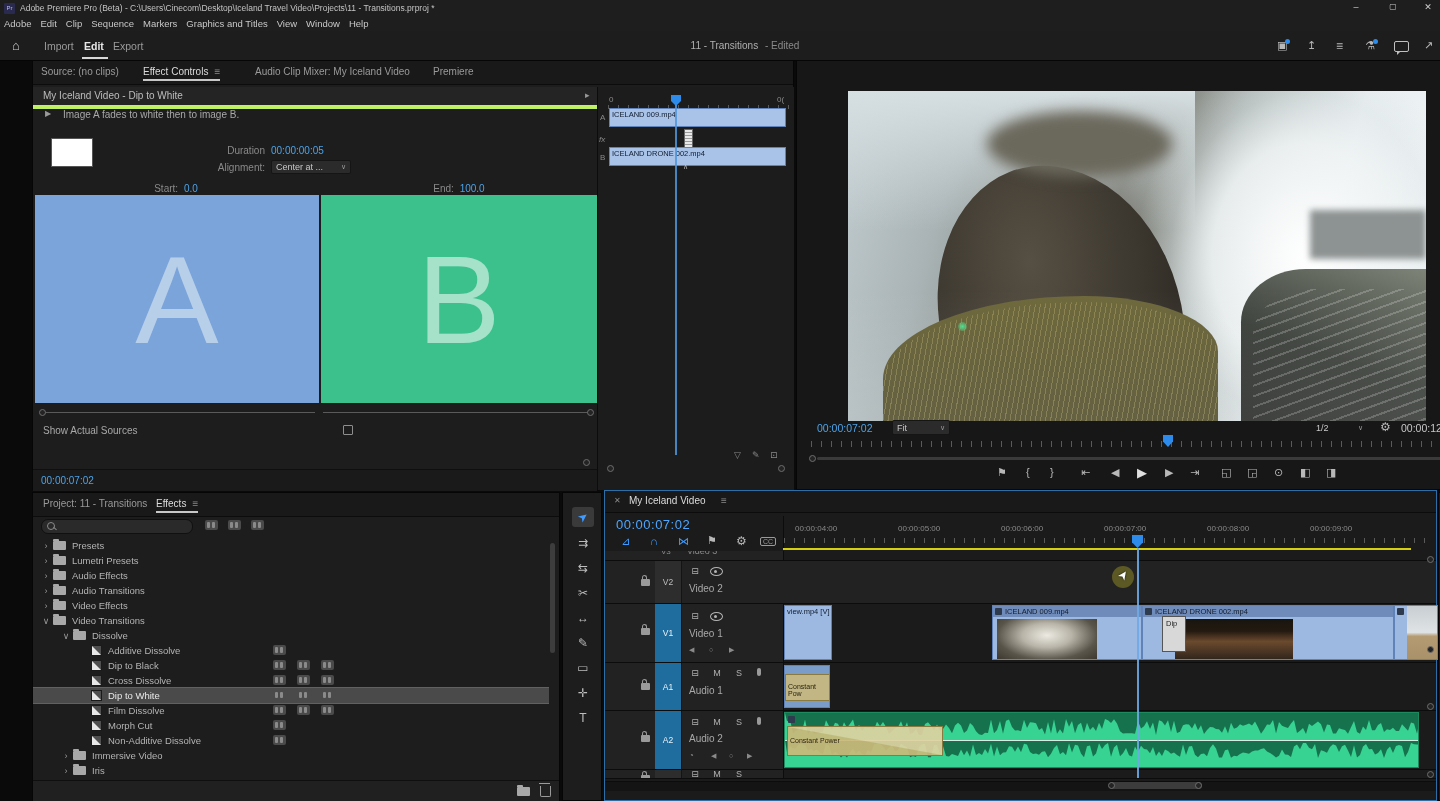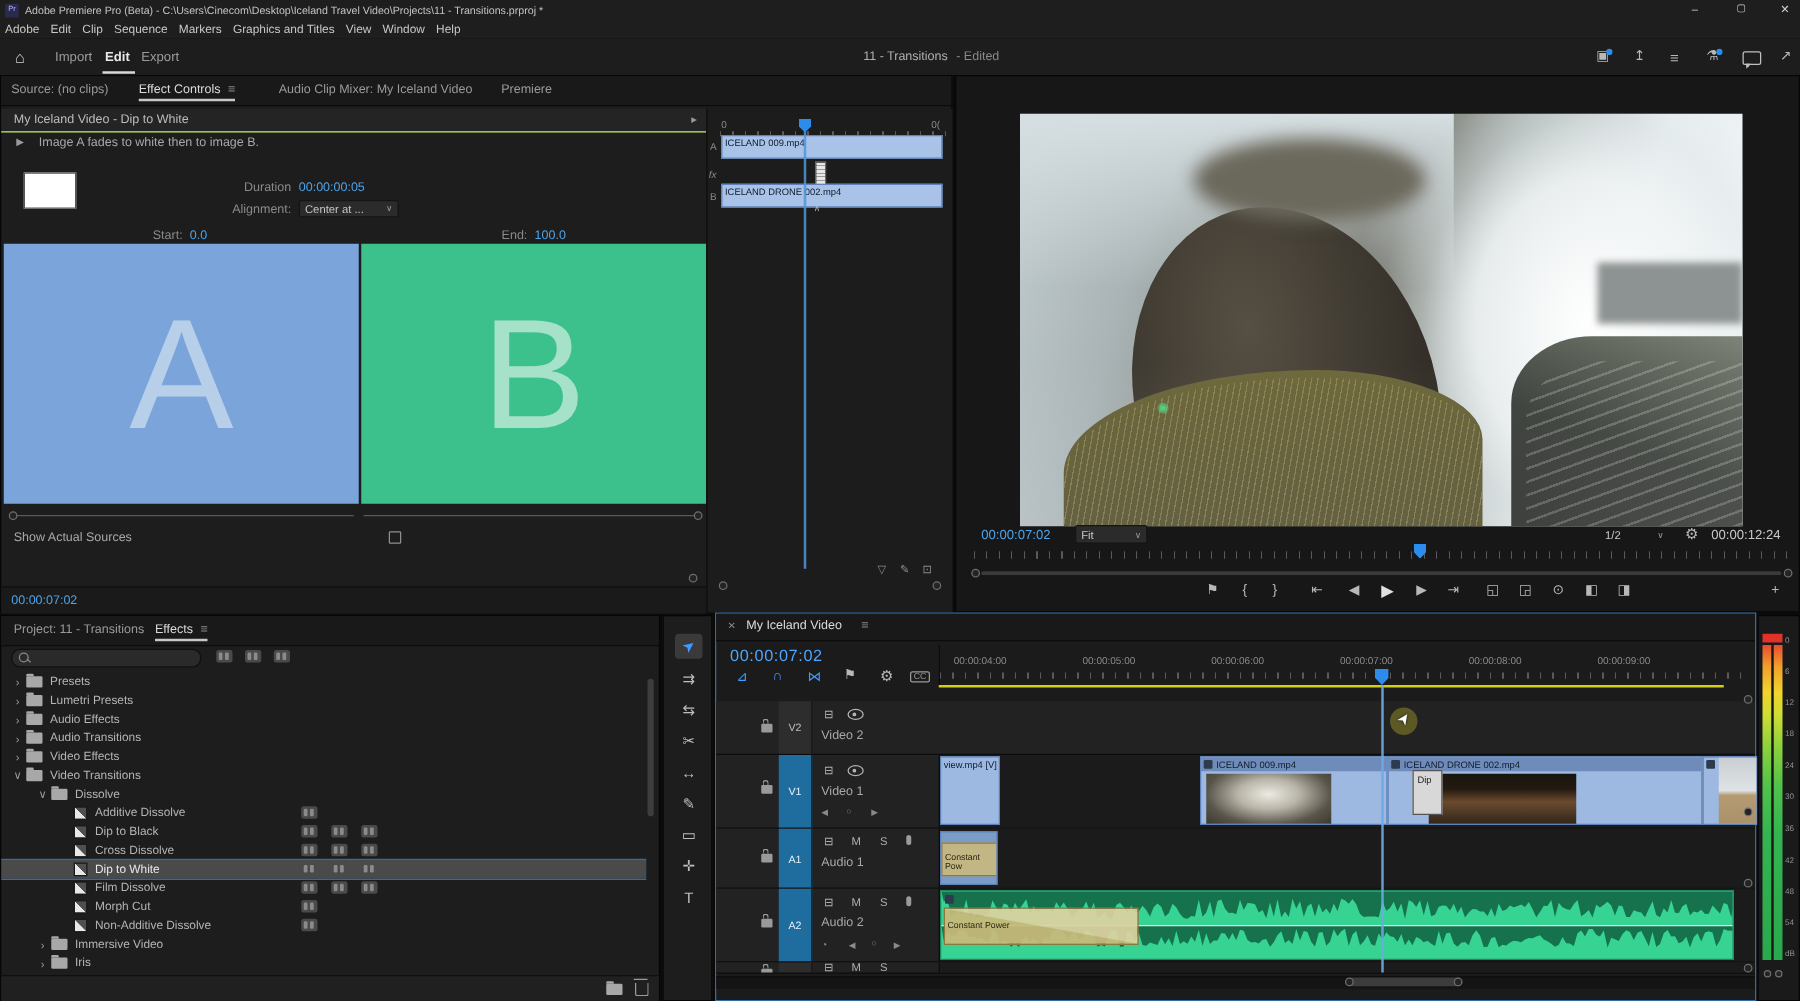--- a/index.html
+++ b/index.html
@@ -1,20 +1,20 @@
 <!DOCTYPE html>
 <html><head>
 <meta charset="utf-8">
 <style>
   html,body{margin:0;padding:0;background:#000;}
   #app{position:relative;width:1440px;height:801px;background:#0a0a0a;overflow:hidden;
        font-family:"Liberation Sans","DejaVu Sans",sans-serif;color:#c8c8c8;font-size:10px;
        -webkit-font-smoothing:antialiased;}
   .abs{position:absolute;}
-  .panel{position:absolute;background:#1d1d1d;border:1px solid #060606;box-sizing:border-box;}
+  .panel{position:absolute;background:#1d1d1d;border:1px solid #060606;box-sizing:border-box;margin-left:32px;}
   .tabstrip{position:absolute;left:0;top:0;right:0;height:23px;background:#191919;border-bottom:1px solid #0c0c0c;}
   .tab{position:absolute;top:5px;font-size:10px;color:#9a9a9a;white-space:nowrap;}
   .tab.active{color:#dcdcdc;}
   .tab.active::after{content:'';position:absolute;left:0;right:0;bottom:-4px;height:2px;background:#c8c8c8;}
   .pmenu{color:#8a8a8a;font-size:10px;margin-left:6px;}
   .blue{color:#4da3e8;}
   .dim{color:#8a8a8a;}
   .ic{color:#b8b8b8;font-size:11px;line-height:1;}
   .bdot::after{content:'';position:absolute;top:-1px;right:-3px;width:5px;height:5px;border-radius:50%;background:#2d8ceb;}
   
@@ -106,21 +106,21 @@
   </div>
 
   <div class="panel" style="left:0;top:60px;width:762px;height:430px;">
     <div class="tabstrip">
       <span class="tab" style="left:8px;">Source: (no clips)</span>
       <span class="tab active" style="left:110px;"><span>Effect Controls</span><span class="pmenu">≡</span></span>
       <span class="tab" style="left:222px;">Audio Clip Mixer: My Iceland Video</span>
       <span class="tab" style="left:400px;">Premiere</span>
     </div>
 
-    <div class="abs" style="left:0;top:26px;width:564px;height:18px;background:#242424;border-bottom:1px solid #bef264;">
+    <div class="abs" style="left:0;top:26px;width:564px;height:18px;background:#242424;border-bottom:4px solid #bef264;">
       <span class="abs" style="left:10px;top:3px;color:#bdbdbd;">My Iceland Video - Dip to White</span>
       <span class="abs" style="left:552px;top:3px;color:#9a9a9a;font-size:9px;">▸</span>
     </div>
 
     <div class="abs" style="left:0;top:46px;width:564px;height:16px;">
       <span class="abs" style="left:12px;top:2px;color:#9a9a9a;font-size:8px;">▶</span>
       <span class="abs" style="left:30px;top:2px;color:#a8a8a8;">Image A fades to white then to image B.</span>
     </div>
 
     <div class="abs" style="left:18px;top:77px;width:40px;height:27px;background:#fff;border:1px solid #555;"></div>
@@ -407,20 +407,25 @@
       <span class="abs dim" style="left:320px;top:8px;font-size:8px;">00:00:07:00</span>
       <span class="abs dim" style="left:423px;top:8px;font-size:8px;">00:00:08:00</span>
       <span class="abs dim" style="left:526px;top:8px;font-size:8px;">00:00:09:00</span>
       <div class="abs tick-h" style="left:0;top:22px;width:648px;height:5px;"></div>
     </div>
     <div class="abs" style="left:178px;top:57px;width:628px;height:2px;background:#d6ce10;"></div>
 
     <div class="ph" style="left:527px;top:44px;width:11px;height:13px;z-index:30;"></div>
     <div class="abs" style="left:532px;top:57px;width:1.5px;height:230px;background:rgba(110,170,230,0.9);z-index:30;"></div>
 
+    <div class="trk" style="top:60px;height:9px;overflow:hidden;">
+      <span class="abs dim" style="left:56px;top:-4px;font-size:8px;">V3</span>
+      <span class="abs dim" style="left:82px;top:-5px;font-size:9px;">Video 3</span>
+      <div class="lane"></div>
+    </div>
 
     <div class="trk" style="top:70px;height:42px;">
       <span class="lock" style="position:absolute;left:36px;top:14px;"></span>
       <div class="ttab">
           <span>V2</span>
         </div>
       <span class="thead-ic abs" style="left:82px;top:4px;">⊟</span>
       <span class="eye abs" style="left:104px;top:4px;"></span>
       <span class="abs" style="left:84px;top:22px;color:#a8a8a8;">Video 2</span>
     </div>

